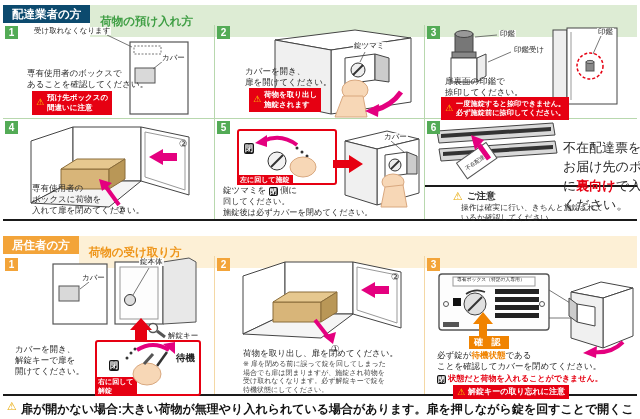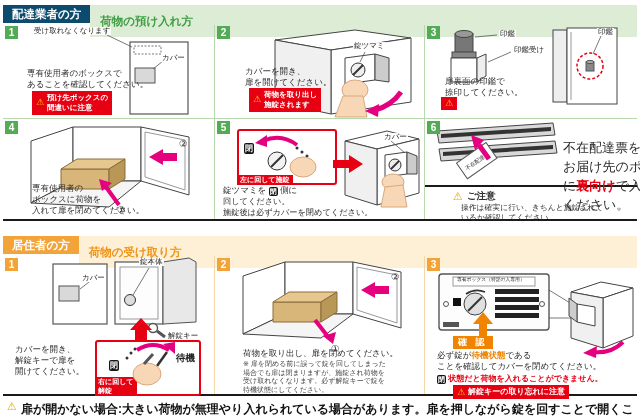--- a/index.html
+++ b/index.html
@@ -136,20 +136,22 @@
       </g>
       <line x1="176" y1="12" x2="168" y2="30" stroke="#555" stroke-width="0.8"></line>
     </svg>
     <span class="lbl" style="left:74px;top:6px">印鑑</span>
     <span class="lbl" style="left:88px;top:22px">印鑑受け</span>
     <span class="lbl" style="left:172px;top:4px">印鑑</span>
     <div class="t body-t" style="left:20px;top:52px">扉裏面の印鑑で
 捺印してください。</div>
     <div class="redbox" style="left:16px;top:73px;font-size:7.2px">
       <span class="wt">⚠</span>
+      <span>一度施錠すると捺印できません。
+必ず施錠前に捺印してください。</span>
     </div>
   </div>
 
   <div class="cell" style="left:3px;top:119px;width:211px;height:100px">
     <div class="numb nb-g">4</div>
     <svg width="211" height="100">
       <g>
         <polygon points="28,22 70,8 70,62 28,84" fill="#fff" stroke="#444"></polygon>
         <polygon points="70,8 138,8 138,62 70,62" fill="#fff" stroke="#444"></polygon>
         <polygon points="28,84 70,62 138,62 106,88" fill="#f5f5f5" stroke="#444"></polygon>
@@ -357,21 +359,21 @@
         <polygon points="146,36 176,26 208,32 178,42" fill="#fff" stroke="#444"></polygon>
         <polygon points="178,42 208,32 208,80 178,92" fill="#fff" stroke="#444"></polygon>
         <polygon points="146,36 178,42 178,92 146,82" fill="#f0f0f0" stroke="#444"></polygon>
         <polygon points="152,48 170,51 170,70 152,66" fill="#fff" stroke="#444"></polygon>
         <polygon points="152,48 144,42 144,60 152,66" fill="#ccc" stroke="#444"></polygon>
       </g>
       <path d="M198,86 Q186,98 168,96" stroke="#e4007f" stroke-width="4" fill="none"></path>
       <polygon points="158,97 172,90 171,102" fill="#e4007f"></polygon>
     </svg>
     <span class="panel-title" style="left:32px;top:278px;left:32px;top:22px">専有ボックス（特定の人専用）</span>
-    <span class="confirm" style="left:28px;top:80px">確 認</span>
+    <span class="confirm" style="left:44px;top:80px">確 認</span>
     <div class="t body-t" style="left:12px;top:94px;white-space:nowrap">
       <span>必ず錠が</span><span class="hl-orange">待機状態</span><span>である</span>
     </div>
     <div class="t body-t" style="left:12px;top:105px">ことを確認してカバーを閉めてください。</div>
     <div class="t" style="left:12px;top:118px;font-size:8px;font-weight:bold;white-space:nowrap">
       <span class="closed-badge">閉</span>
       <span class="red-t">状態だと荷物を入れることができません。</span>
     </div>
     <div class="redbox" style="left:28px;top:129px;font-size:8px">
       <span class="wt">⚠</span>

